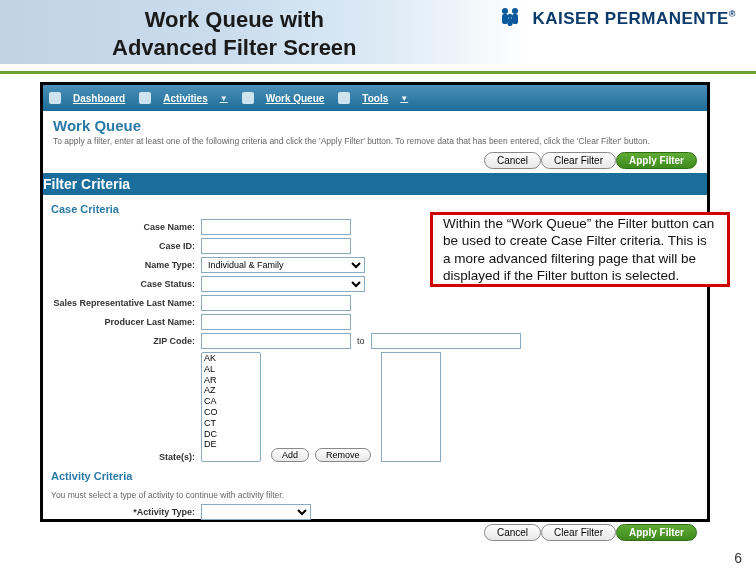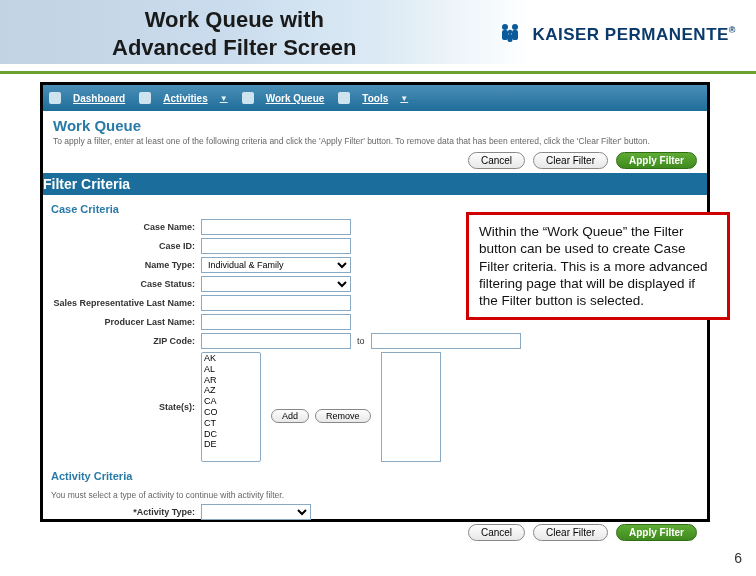--- a/index.html
+++ b/index.html
@@ -4,64 +4,64 @@
 <style>
   * { box-sizing: border-box; margin: 0; padding: 0; }
   body { width: 756px; height: 576px; font-family: Arial, sans-serif; background: #fff; overflow: hidden; position: relative; }
 
   
   .slide-head { height: 74px; position: relative; }
   .slide-head .blue-bar { position: absolute; top: 0; left: 0; right: 0; height: 64px;
     background: linear-gradient(to right, #0a4f8f 0%, #2a74b8 30%, #6fa9d4 50%, #ffffff 70%); opacity:.25; }
   .slide-head .green-line { position:absolute; bottom:0; left:0; right:0; height:3px; background:#6aa32f; }
   .slide-title { position:absolute; left:112px; top:6px; font-size:22px; font-weight:bold; color:#1a1a1a; line-height:1.25; text-align:center; }
-  .brand { position:absolute; right:20px; top:22px; display:flex; align-items:center; gap:8px;text-align:center; }
+  .brand { position:absolute; right:20px; top:6px; display:flex; align-items:center; gap:8px;text-align:center; }
   .brand .people { display:inline-block; }
   .brand .name { font-size:17px; letter-spacing:.5px; color:#0b3a6b; font-weight:600; }
   .brand .name .perm::after { content:"®"; font-size:9px; vertical-align:top; }
 
   
   .shot { position:absolute; left:40px; top:82px; width:670px; height:440px; border:3px solid #000; background:#fff; font-size:10px; color:#333; }
 
   
   .nav { height:26px; background:linear-gradient(#4a8fb8,#1e6d99); display:flex; align-items:center; padding:0 6px; gap:14px; color:#fff; font-size:10px; font-weight:bold; }
   .nav-item { display:flex; align-items:center; gap:12px; cursor:pointer;text-decoration:underline; }
   .nav-item .ico { width:12px; height:12px; background:#cfe3ef; border-radius:2px; display:inline-block; }
   .nav-item .chev { font-size:8px; opacity:.9; }
 
   .page { padding:6px 10px 0 10px; }
   .page-title { color:#2a7aa8; font-size:15px; font-weight:600; margin-bottom:2px; }
   .page-desc { color:#666; font-size:8.5px; margin-bottom:6px; }
 
-  .btn-row { display:flex; justify-content:flex-end; gap:8px; margin:4px 10px 4px 0; }
+  .btn-row { display:flex; justify-content:flex-end; margin:4px 10px 4px 0; }
   .pill { border:1px solid #888; border-radius:11px; padding:2px 12px; font-size:10px; background:linear-gradient(#fdfdfd,#e8e8e8); cursor:pointer; }
   .pill.primary { background:linear-gradient(#5fab34,#3e8a1e); border-color:#2f6e13; color:#fff; font-weight:bold; }
 
   .section-bar { background:#1b6e9b; color:#fff; font-size:14px; font-weight:bold; padding:3px 0; margin-top:2px; }
   .sub-head { color:#2a7aa8; font-size:11px; font-weight:600; margin:8px 15px 4px 8px; }
 
   .form { padding:0 8px 0 8px; }
   .row { display:flex; align-items:center; margin:3px 0; }
   .row label { width:150px; text-align:right; padding-right:6px; font-size:9px; font-weight:bold; color:#333; }
   .row input[type=text], .row select { height:16px; font-size:9px; border:1px solid #8aa9c2; background:#fff; padding:0 2px; }
   .row input[type=text] { width:150px; }
-  .row select { width:150px; }
+  .row select { width:164px; }
   .row .to-label { margin:0 6px; font-size:9px; }
   .zip-row input { width:60px; }
 
-  .state-row { align-items:center; }
+  .state-row { align-items:flex-end; }
   .state-row select { height:110px; width:60px; }
   .state-btns { display:flex; gap:6px; margin-left:10px; margin-top:18px; }
   .state-btns .pill { padding:1px 10px; font-size:9px; }
   .state-sel { height:110px; width:60px; border:1px solid #8aa9c2; margin-left:10px; }
 
   .activity-note { font-size:8.5px; color:#666; margin:8px 0 4px 8px; }
 
   
-  .callout { position:absolute; top:212px; right:26px; width:264px; border:3px solid #d10000; background:#fff; padding:8px 10px; font-size:13.5px; line-height:1.28; color:#111; z-index:5; }
+  .callout { position:absolute; top:212px; right:26px; width:300px; border:3px solid #d10000; background:#fff; padding:0 10px; font-size:13.5px; line-height:1.28; color:#111; z-index:5; }
 
   .page-num { position:absolute; right:14px; bottom:10px; font-size:14px; color:#333; }
 </style>
 </head>
 <body>
 
 <div class="slide-head">
   <div class="blue-bar"></div>
   <div class="green-line"></div>
   <div class="slide-title">

